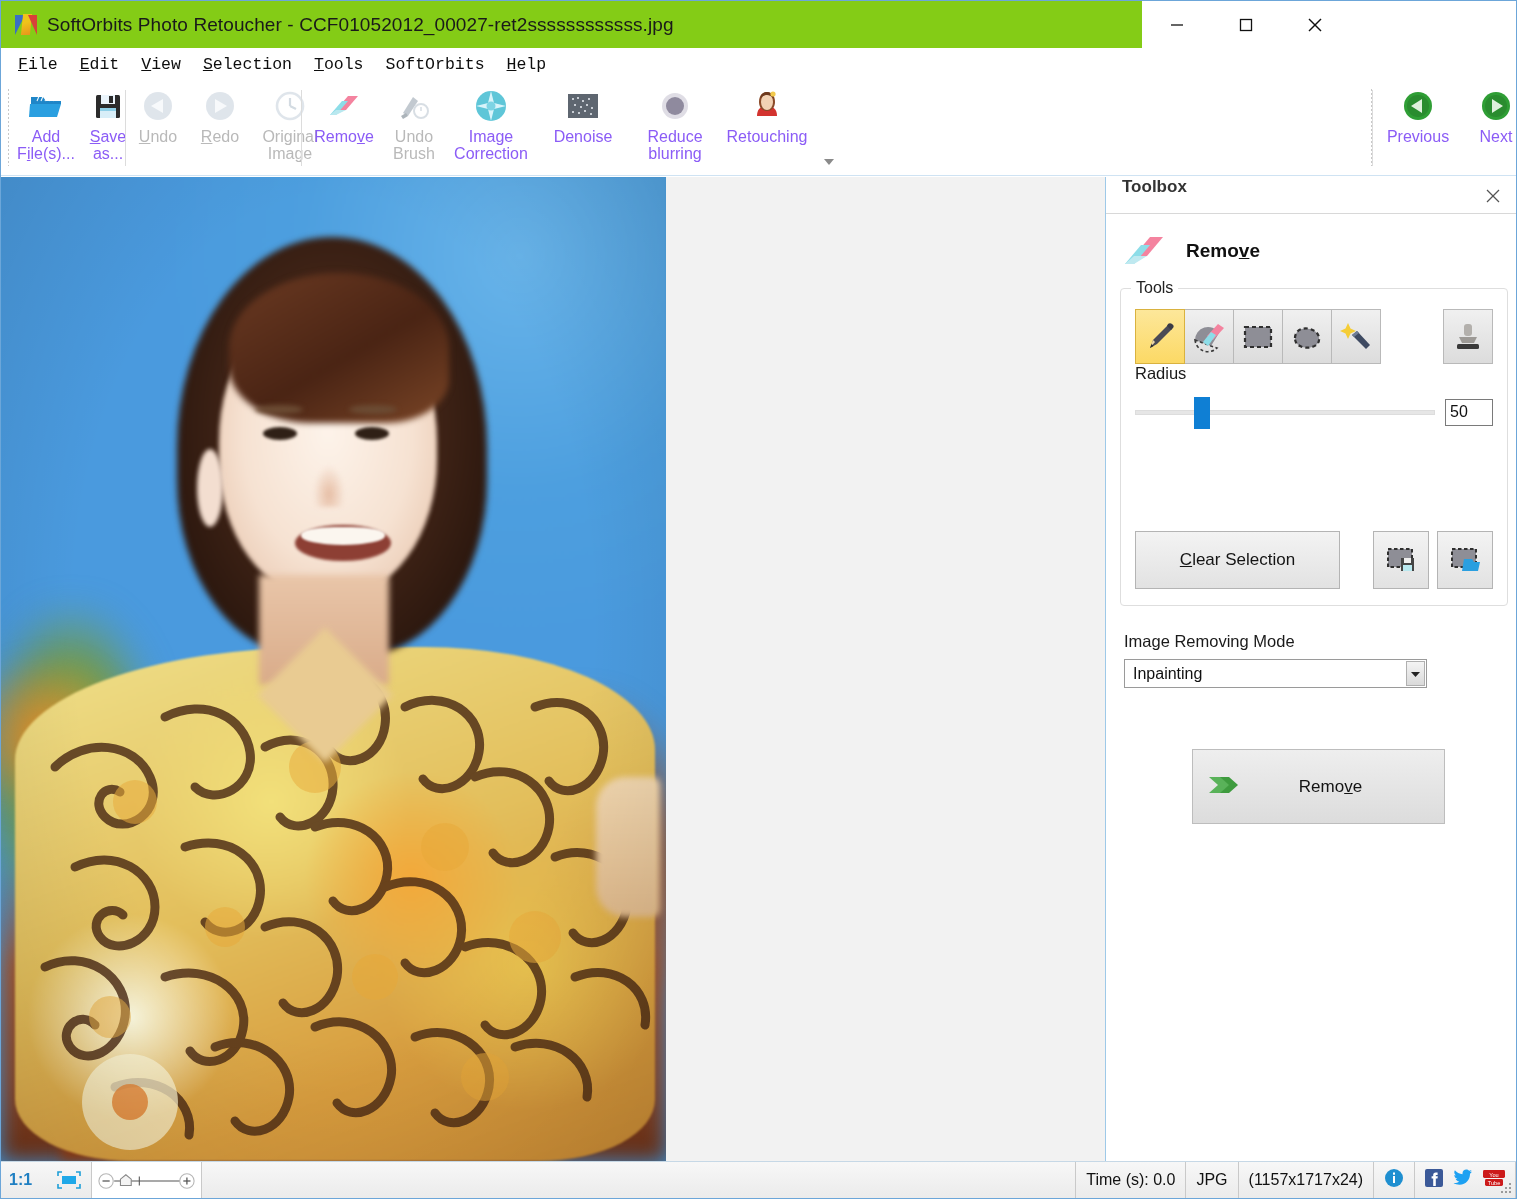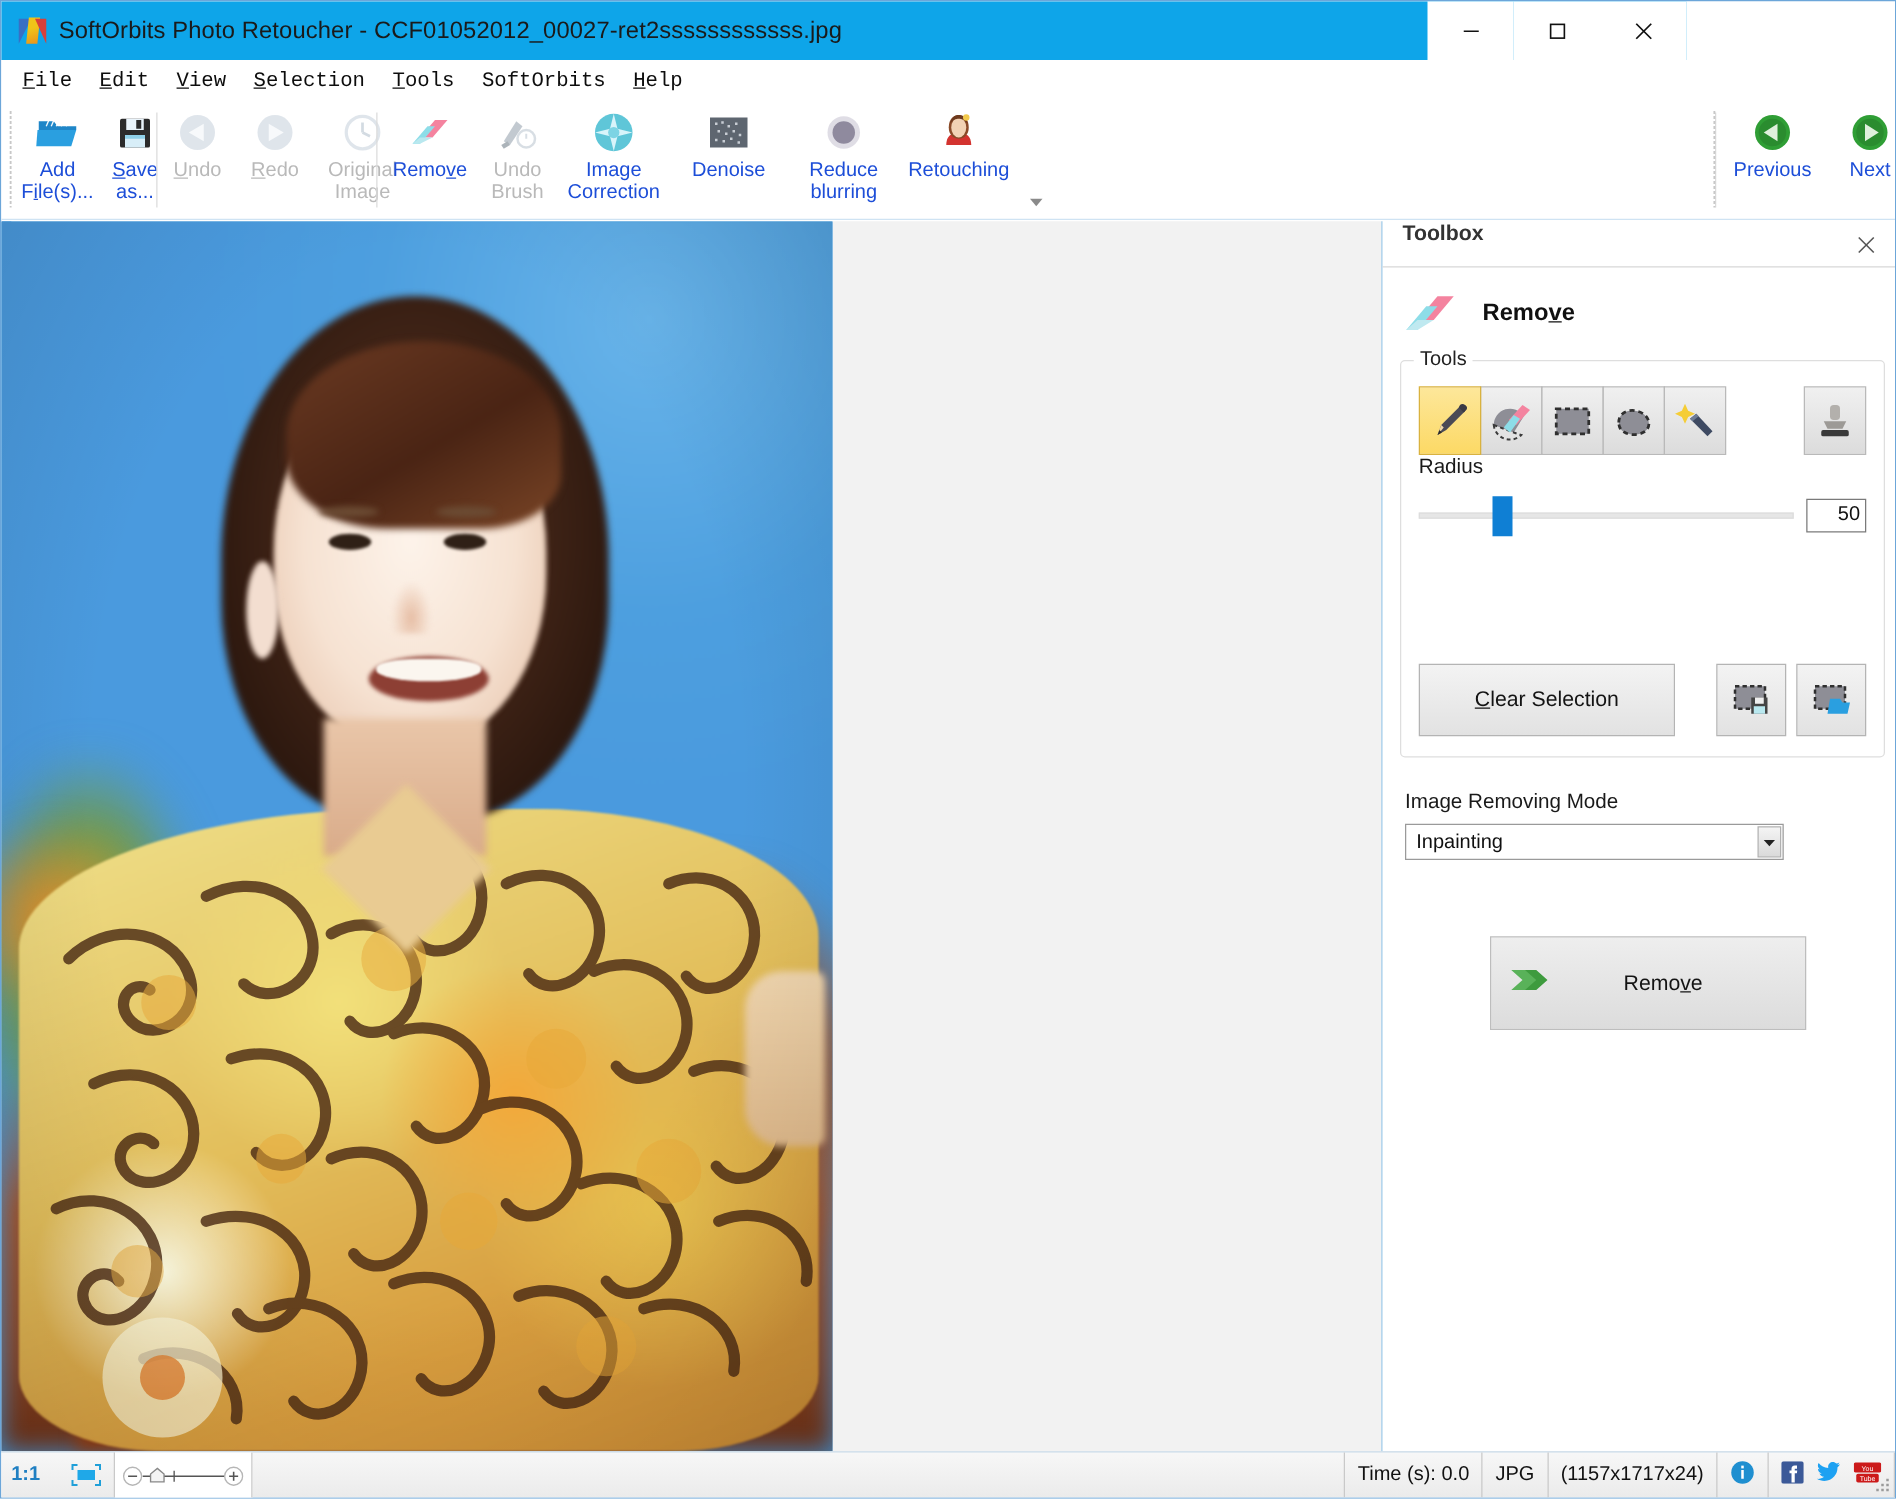--- a/index.html
+++ b/index.html
@@ -15,21 +15,21 @@
     width: 1517px; height: 1199px;
     background: #ffffff;
     border: 1px solid #6ca6d9;
     overflow: hidden;
   }
 
   
   .titlebar {
     position: absolute; left: 0; top: 0;
     width: 1348px; height: 47px;
-    background: #0ea5e9;
+    background: #84cc16;
     display: flex; align-items: center;
   }
   .title-icon {
     width: 22px; height: 22px;
     margin-left: 14px; margin-right: 10px;
     position: relative; flex: none;
   }
   .title-icon .s1 {
     position: absolute; left: 0; top: 1px;
     width: 0; height: 0;
@@ -106,21 +106,21 @@
     padding-top: 6px;
     cursor: default;
   }
   .rbitem .ricon {
     width: 40px; height: 40px;
     display: flex; align-items: center; justify-content: center;
   }
   .rbitem .rlabel {
     margin-top: 2px;
     font-size: 16px; line-height: 17px;
-    color: #1d4ed8; text-align: center;
+    color: #8b5cf6; text-align: center;
     white-space: nowrap;
   }
   .rbitem .rlabel u { text-decoration: underline; }
   .rbitem.disabled .rlabel { color: #b9b9b9; }
   .rbitem.disabled .ricon { opacity: 0.45; }
   .rbitem.wide { width: 78px; min-width: 78px; }
   .rbitem.xwide { width: 92px; min-width: 92px; }
 
   .ribbon-expander {
     position: absolute; right: 680px; bottom: 6px;
@@ -381,21 +381,20 @@
     width: 16px; height: 32px;
     background: #0f7fd4;
   }
   .radius-input {
     width: 48px; height: 27px;
     border: 1px solid #7a7a7a;
     background: #ffffff;
     font-size: 16px; color: #111111;
     padding: 0 4px;
     font-family: "Liberation Sans", sans-serif;
-    text-align: right;
   }
 
   .clear-row {
     position: absolute; left: 14px; right: 14px; bottom: 16px;
     display: flex; align-items: center; justify-content: space-between;
   }
   .clear-btn {
     width: 205px; height: 58px;
     background: linear-gradient(180deg,#f3f3f3 0%, #e2e2e2 100%);
     border: 1px solid #b4b4b4;

